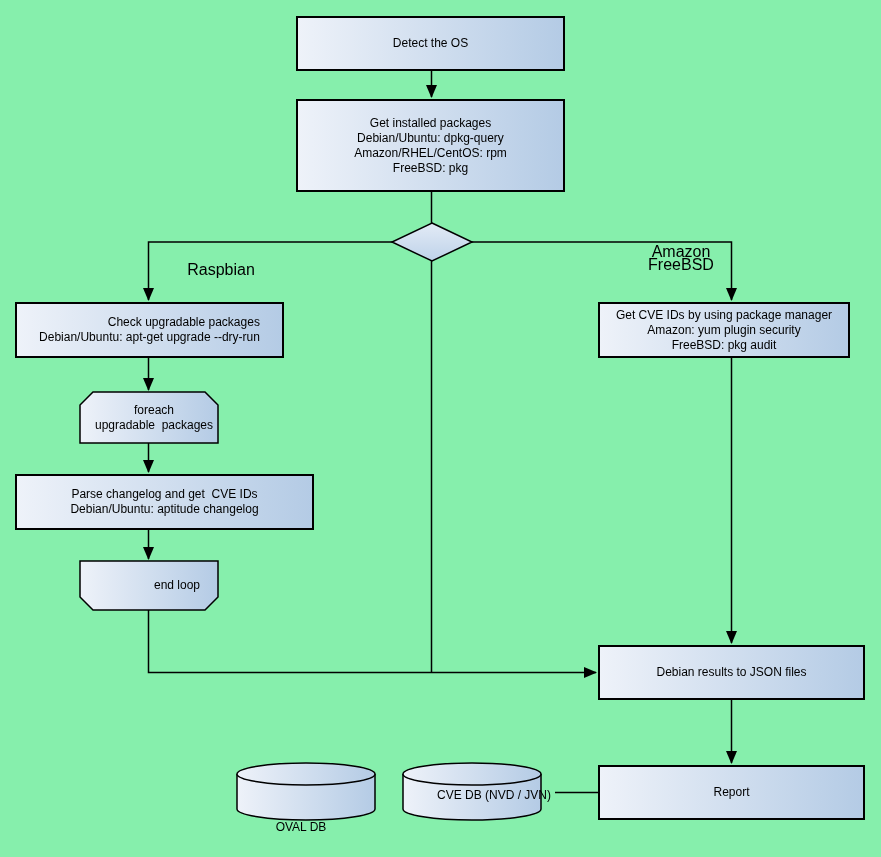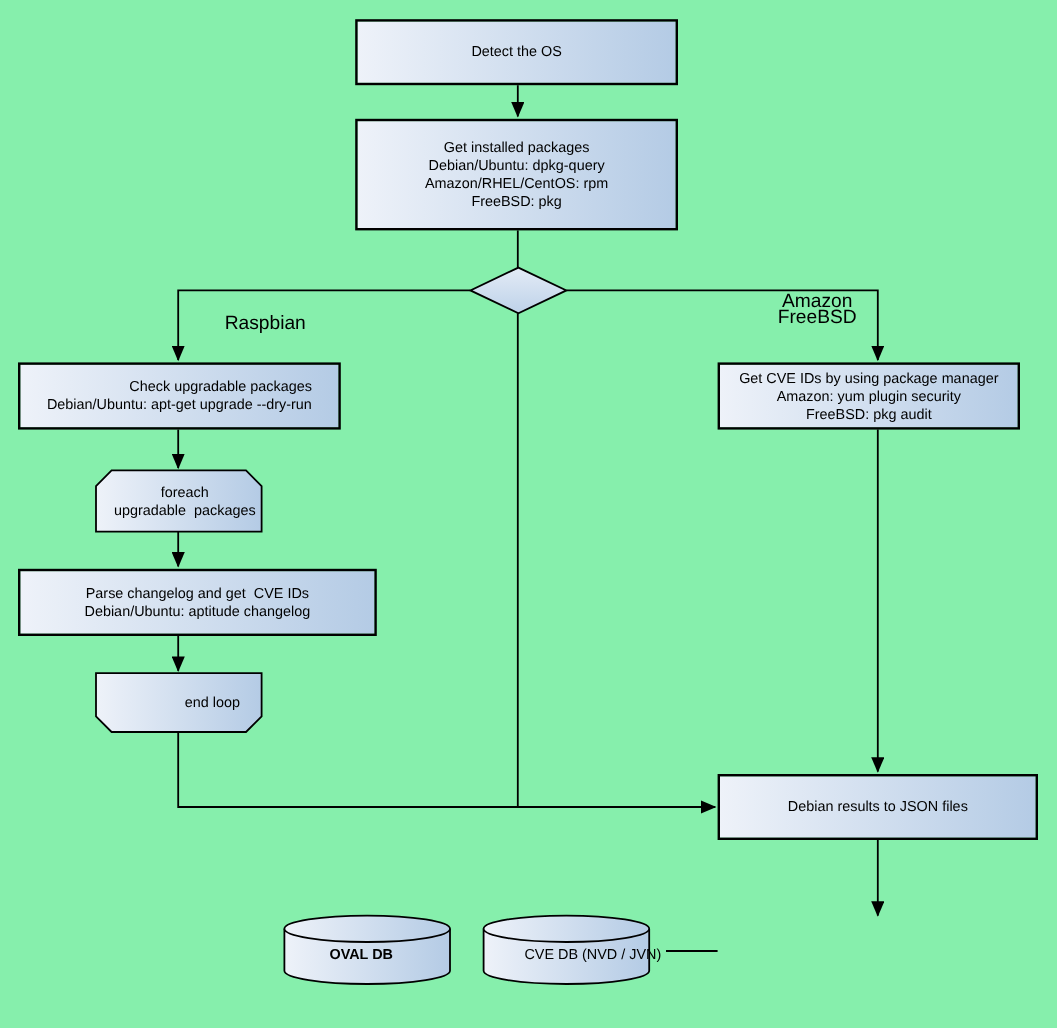--- a/index.html
+++ b/index.html
@@ -103,27 +103,28 @@
 
   <div class="node" style="left:15px;top:474px;width:299px;height:56px;">Parse changelog and get  CVE IDs
 Debian/Ubuntu: aptitude changelog</div>
 
   <div class="node" style="left:598px;top:302px;width:252px;height:56px;">Get CVE IDs by using package manager
 Amazon: yum plugin security
 FreeBSD: pkg audit</div>
 
   <div class="node" style="left:598px;top:645px;width:267px;height:55px;">Debian results to JSON files</div>
 
+  <div class="node" style="left:598px;top:765px;width:267px;height:55px;">Report</div>
 
   <div class="shape-label" style="left:80px;top:392px;width:148px;height:51px;">foreach
 upgradable  packages</div>
 
   <div class="shape-label" style="left:80px;top:561px;width:138px;height:49px;margin-left:28px;">end loop</div>
 
-  <div class="shape-label" style="left:237px;top:772px;width:128px;height:46px;font-weight:bold;">OVAL DB</div>
+  <div class="shape-label" style="left:237px;top:804px;width:128px;height:46px;">OVAL DB</div>
 
   <div class="shape-label" style="left:425px;top:772px;width:138px;height:46px;">CVE DB (NVD / JVN)</div>
 
   <div class="edge-label" style="left:158px;top:262px;width:126px;line-height:15px;">Raspbian</div>
 
 
   <div class="edge-label" style="left:640px;top:245px;width:82px;line-height:13px;">Amazon
 FreeBSD</div>
 
 </div>

